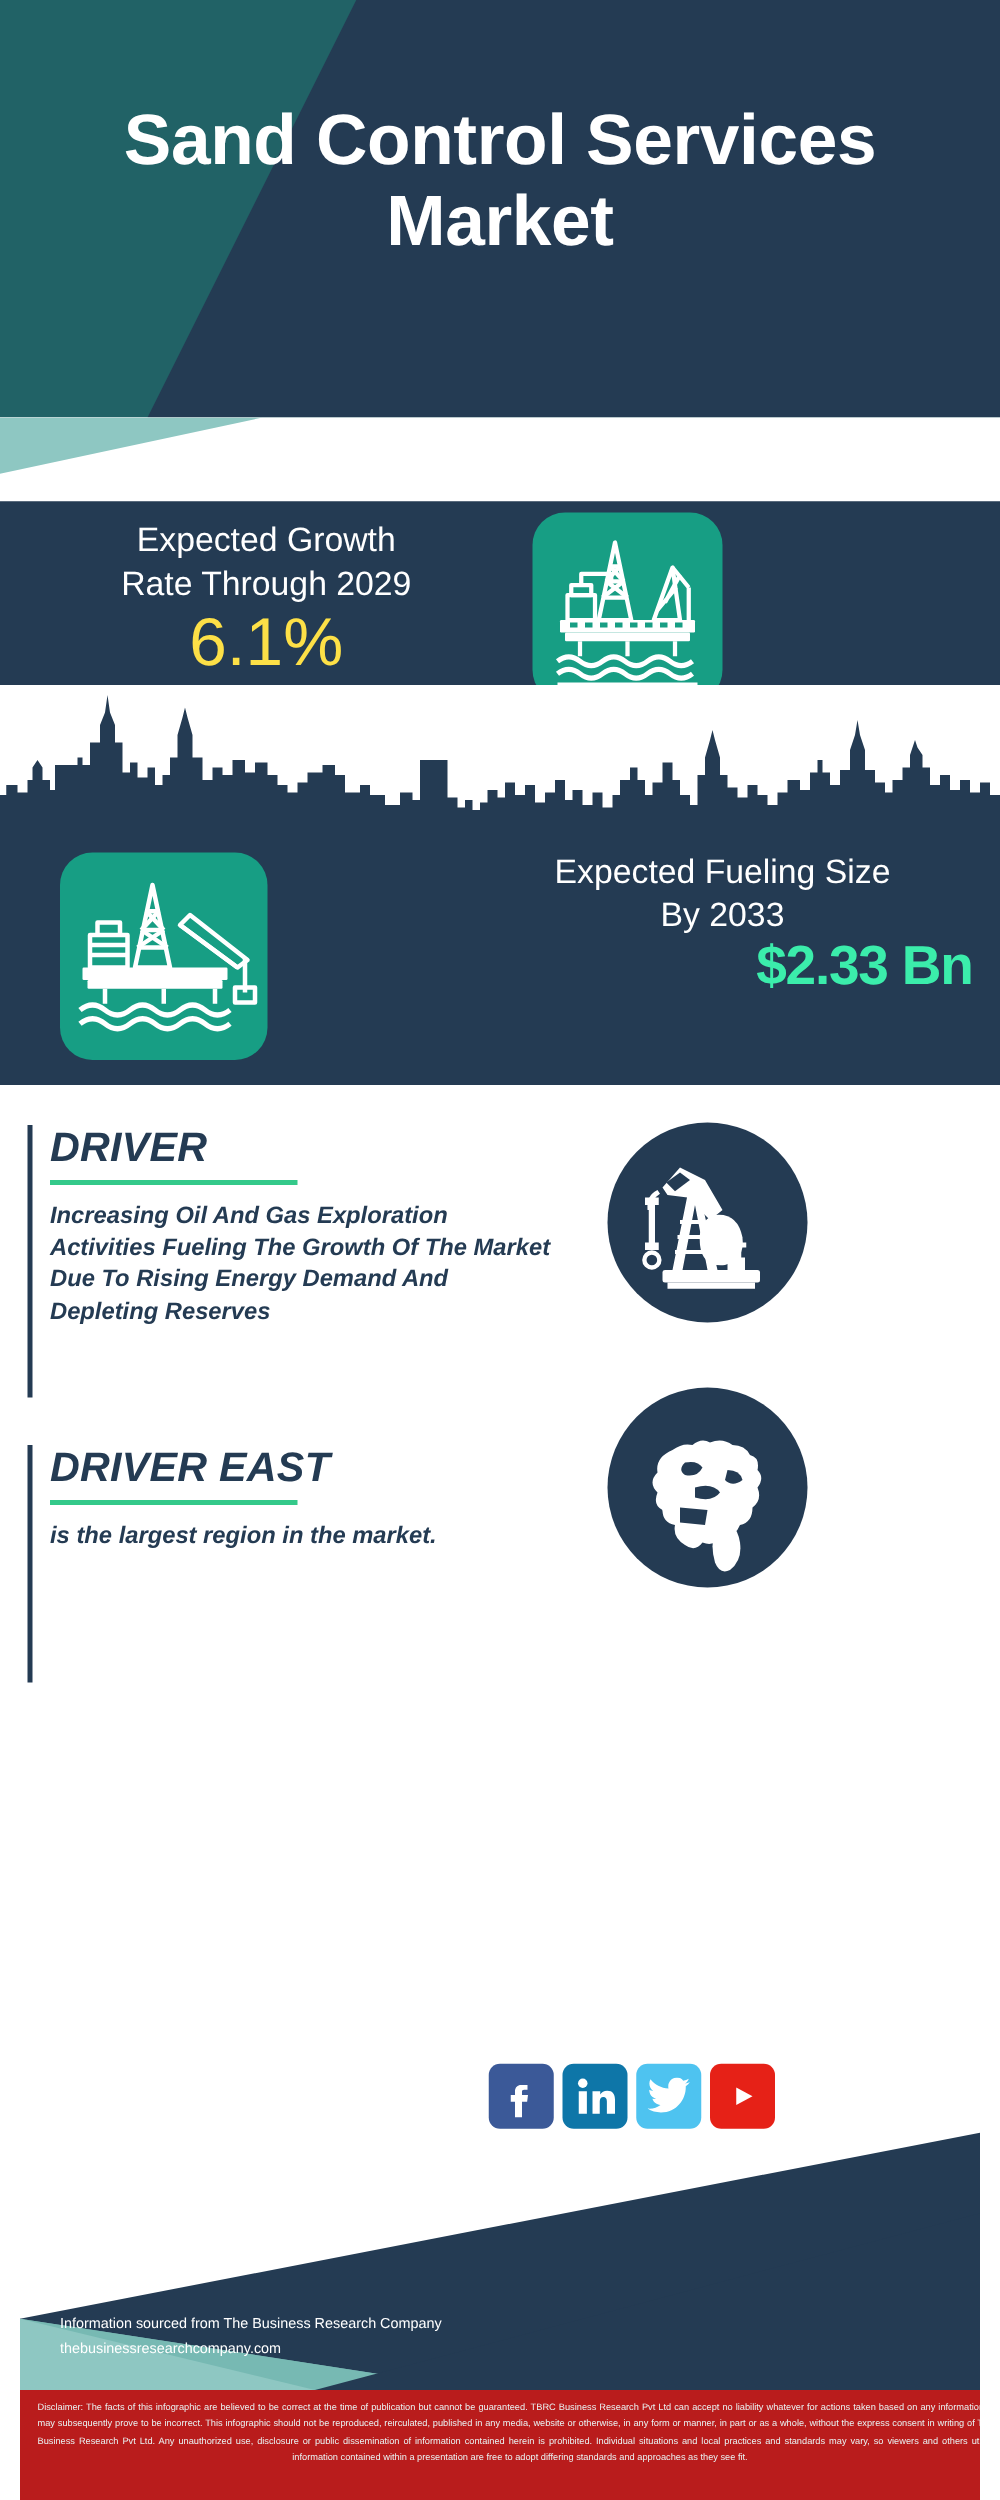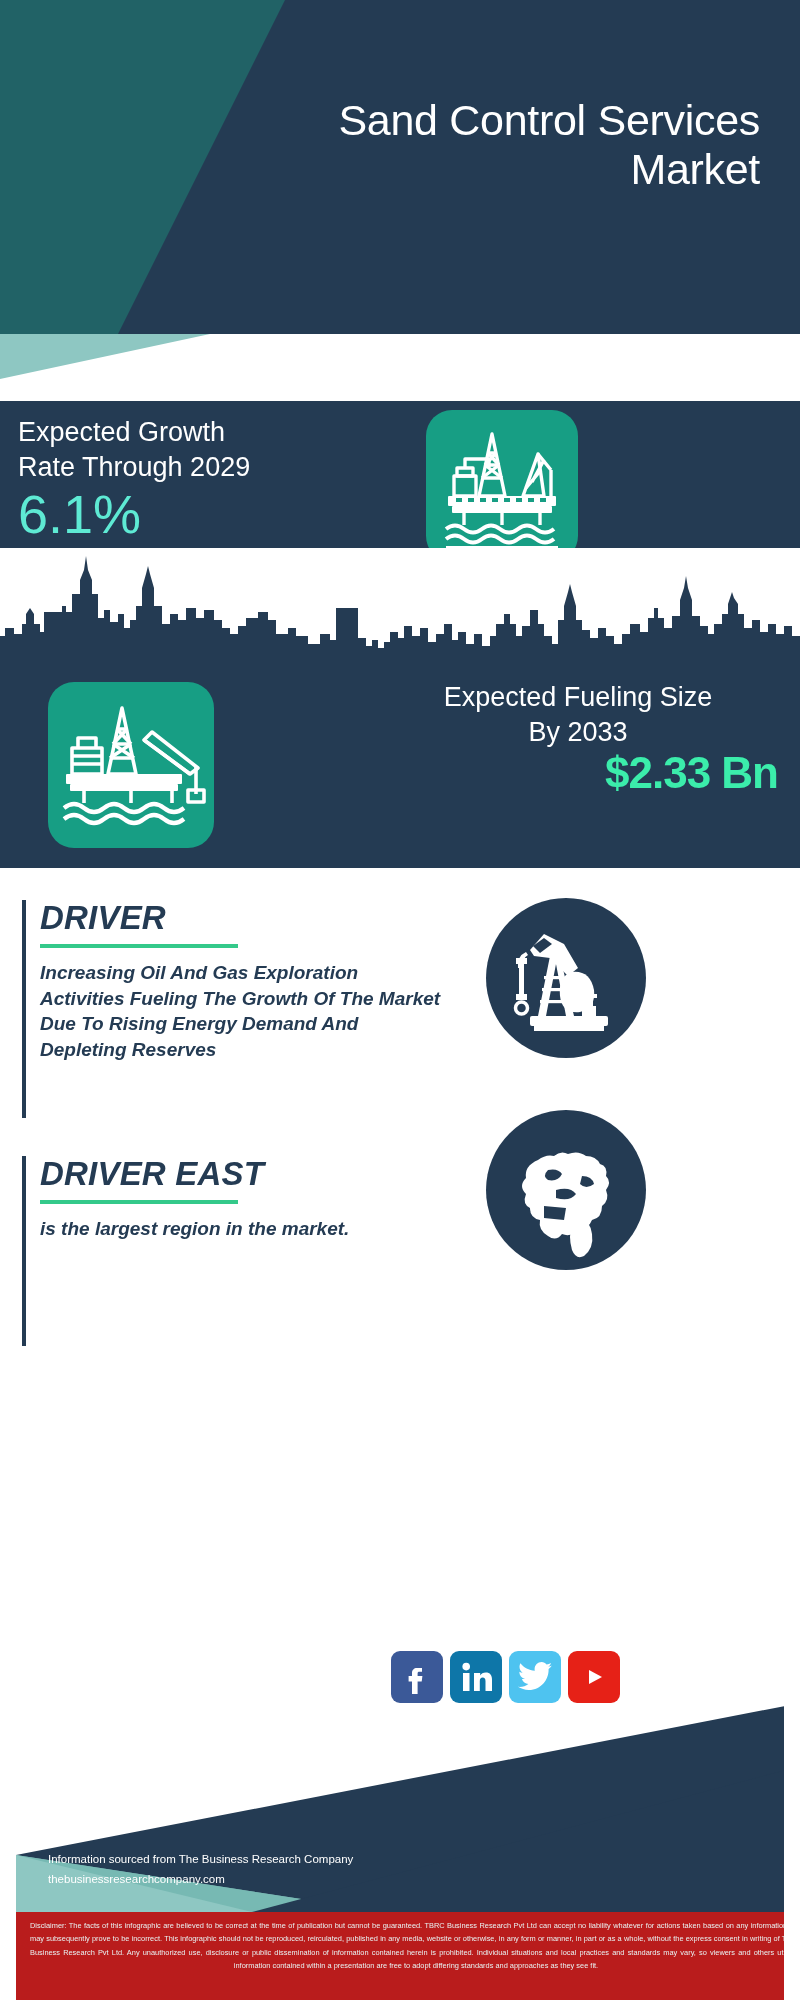--- a/index.html
+++ b/index.html
@@ -14,41 +14,41 @@
   
   .header {
     position:absolute; top:0; left:0; width:800px; height:334px;
     background:#216266; overflow:hidden;
   }
   .header-diag {
     position:absolute; top:0; left:0; width:800px; height:334px;
   }
   .header-title {
     position:absolute; top:0; left:0; width:800px; height:290px;
-    display:flex; flex-direction:column; align-items:flex-end; justify-content:center;
-    color:#ffffff; font-size:43px; font-weight:normal; line-height:1.14;
+    display:flex; flex-direction:column; align-items:center; justify-content:center;
+    color:#ffffff; font-size:57px; font-weight:bold; line-height:1.14;
     text-align:center; letter-spacing:-0.3px; z-index:3;
     padding:0 40px;
   }
 
   
   .gap1 { position:absolute; top:334px; left:0; width:800px; height:67px; background:#ffffff; }
 
   
   .growth {
     position:absolute; top:401px; left:0; width:800px; height:147px;
     background:#243b53;
   }
   .growth-text {
     position:absolute; left:18px; top:14px; width:390px;
-    text-align:left; color:#ffffff;
+    text-align:center; color:#ffffff;
   }
   .growth-label { font-size:27px; line-height:1.28; font-weight:400; }
   .growth-value {
-    color:#5eead4; font-size:54px; font-weight:400; line-height:1.05;
+    color:#fde047; font-size:54px; font-weight:400; line-height:1.05;
     margin-top:2px;
   }
   .icon-tile {
     position:absolute; background:#179e84; border-radius:26px;
   }
   .icon-tile.growth-tile { left:426px; top:9px; width:152px; height:152px; }
 
   
   .skyband { position:absolute; top:548px; left:0; width:800px; height:320px; }
   .skyband .white { position:absolute; top:0; left:0; width:800px; height:105px; background:#ffffff; }

